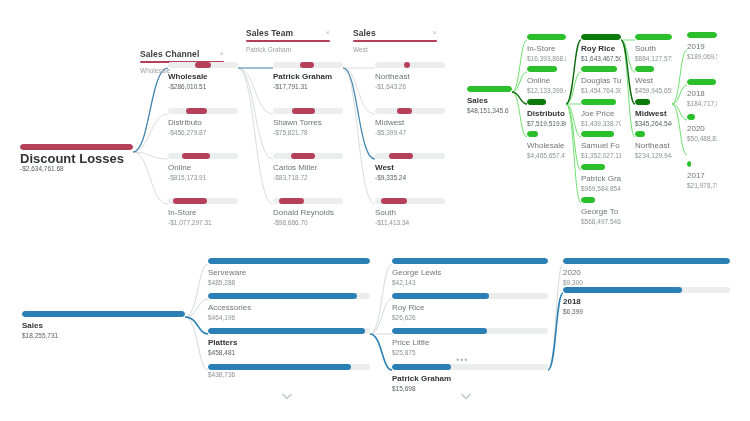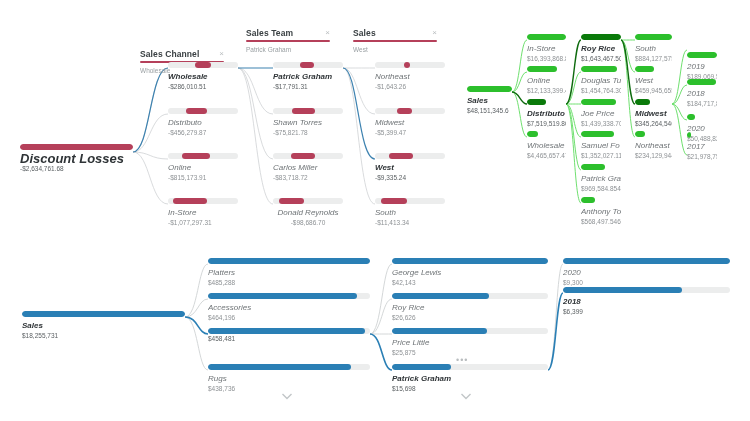--- a/index.html
+++ b/index.html
@@ -8,21 +8,21 @@
     font-family:"Liberation Sans", sans-serif;
     -webkit-font-smoothing:antialiased;
   }
   .canvas{position:relative;width:750px;height:421px;}
   svg.links{position:absolute;left:0;top:0;width:750px;height:421px;pointer-events:none;}
 
   
   .node{position:absolute;}
   .track{position:relative;height:6px;border-radius:3px;background:#eceded;overflow:hidden;}
   .fill{position:absolute;top:0;height:6px;border-radius:3px;}
-  .nlabel{font-size:8px;line-height:11px;color:#6f7477;margin-top:3px;white-space:nowrap;overflow:hidden;font-style:italic;}
+  .nlabel{font-size:8px;line-height:11px;color:#6f7477;margin-top:3px;white-space:nowrap;overflow:hidden;}
   .nval{font-size:6.5px;line-height:9px;color:#8d9194;white-space:nowrap;overflow:hidden;}
   .node.sel .nlabel{color:#2f3437;font-weight:bold;}
   .node.sel .nval{color:#5b6063;}
   .node.root .nlabel{color:#2f3437;font-weight:bold;font-size:13px;}
   .node.root .nval{color:#5b6063;}
 
   
   .filter{position:absolute;}
   .filter .ftitle{font-size:8.5px;font-weight:bold;color:#3a4043;letter-spacing:.1px;}
   .filter .fclose{position:absolute;right:0;top:0;font-size:8px;color:#b9bdbf;cursor:pointer;line-height:10px;}
@@ -177,21 +177,21 @@
         <div class="nlabel">Shawn Torres</div>
         <div class="nval">-$75,821.78</div>
       </div>
       <div class="node" style="left: 273px; top: 153px; width: 70px;">
         <div class="track">
           <div class="fill" style="background: rgb(181, 64, 90); width: 23.8px; left: 18.2px;"></div>
         </div>
         <div class="nlabel">Carlos Miller</div>
         <div class="nval">-$83,718.72</div>
       </div>
-      <div class="node" style="left: 273px; top: 198px; width: 70px; text-align: center;">
+      <div class="node" style="left: 273px; top: 198px; width: 70px;">
         <div class="track">
           <div class="fill" style="background: rgb(181, 64, 90); width: 25.2px; left: 6.3px;"></div>
         </div>
         <div class="nlabel">Donald Reynolds</div>
         <div class="nval">-$98,686.70</div>
       </div>
       <div class="node" style="left: 375px; top: 62px; width: 70px;">
         <div class="track">
           <div class="fill" style="background: rgb(181, 64, 90); width: 6.3px; left: 28.7px;"></div>
         </div>
@@ -286,21 +286,21 @@
         <div class="track" style="background: transparent;">
           <div class="fill" style="background: rgb(44, 191, 44); width: 23.6px; left: 0px;"></div>
         </div>
         <div class="nlabel">Patrick Gra</div>
         <div class="nval">$969,584.854</div>
       </div>
       <div class="node" style="left: 581px; top: 197px; width: 40px;">
         <div class="track" style="background: transparent;">
           <div class="fill" style="background: rgb(44, 191, 44); width: 14px; left: 0px;"></div>
         </div>
-        <div class="nlabel">Anthony To</div>
+        <div class="nlabel">George To</div>
         <div class="nval">$568,497.546</div>
       </div>
       <div class="node" style="left: 635px; top: 34px; width: 37px;">
         <div class="track" style="background: transparent;">
           <div class="fill" style="background: rgb(44, 191, 44); width: 37px; left: 0px;"></div>
         </div>
         <div class="nlabel">South</div>
         <div class="nval">$884,127,575)</div>
       </div>
       <div class="node" style="left: 635px; top: 66px; width: 37px;">
@@ -317,80 +317,80 @@
         <div class="nlabel">Midwest</div>
         <div class="nval">$345,264,546)</div>
       </div>
       <div class="node" style="left: 635px; top: 131px; width: 37px;">
         <div class="track" style="background: transparent;">
           <div class="fill" style="background: rgb(44, 191, 44); width: 9.99px; left: 0px;"></div>
         </div>
         <div class="nlabel">Northeast</div>
         <div class="nval">$234,129,944)</div>
       </div>
-      <div class="node" style="left: 687px; top: 52px; width: 30px;">
+      <div class="node" style="left: 687px; top: 32px; width: 30px;">
         <div class="track" style="background: transparent;">
           <div class="fill" style="background: rgb(44, 191, 44); width: 30px; left: 0px;"></div>
         </div>
         <div class="nlabel">2019</div>
         <div class="nval">$189,069,535)</div>
       </div>
       <div class="node" style="left: 687px; top: 79px; width: 30px;">
         <div class="track" style="background: transparent;">
           <div class="fill" style="background: rgb(44, 191, 44); width: 28.8px; left: 0px;"></div>
         </div>
         <div class="nlabel">2018</div>
         <div class="nval">$184,717,836)</div>
       </div>
       <div class="node" style="left: 687px; top: 114px; width: 30px;">
         <div class="track" style="background: transparent;">
           <div class="fill" style="background: rgb(44, 191, 44); width: 8.1px; left: 0px;"></div>
         </div>
         <div class="nlabel">2020</div>
         <div class="nval">$50,488,824)</div>
       </div>
-      <div class="node" style="left: 687px; top: 132px; width: 30px;">
+      <div class="node" style="left: 687px; top: 161px; width: 30px;">
         <div class="track" style="background: transparent;">
           <div class="fill" style="background: rgb(44, 191, 44); width: 3.6px; left: 0px;"></div>
         </div>
         <div class="nlabel">2017</div>
         <div class="nval">$21,978,750)</div>
       </div>
       <div class="node sel" style="left: 22px; top: 311px; width: 163px;">
         <div class="track" style="background: transparent;">
           <div class="fill" style="background: rgb(42, 127, 181); width: 163px; left: 0px;"></div>
         </div>
         <div class="nlabel">Sales</div>
         <div class="nval">$18,255,731</div>
       </div>
       <div class="node" style="left: 208px; top: 258px; width: 162px;">
         <div class="track">
           <div class="fill" style="background: rgb(42, 127, 181); width: 162px; left: 0px;"></div>
         </div>
-        <div class="nlabel">Platters</div>
+        <div class="nlabel">Serveware</div>
         <div class="nval">$485,288</div>
       </div>
       <div class="node" style="left: 208px; top: 293px; width: 162px;">
         <div class="track">
           <div class="fill" style="background: rgb(42, 127, 181); width: 149.04px; left: 0px;"></div>
         </div>
         <div class="nlabel">Accessories</div>
         <div class="nval">$464,196</div>
       </div>
       <div class="node sel" style="left: 208px; top: 328px; width: 162px;">
         <div class="track">
           <div class="fill" style="background: rgb(42, 127, 181); width: 157.14px; left: 0px;"></div>
         </div>
+        <div class="nlabel">Platters</div>
         <div class="nval">$458,481</div>
       </div>
       <div class="node" style="left: 208px; top: 364px; width: 162px;">
         <div class="track">
           <div class="fill" style="background: rgb(42, 127, 181); width: 142.56px; left: 0px;"></div>
         </div>
-        <div class="nlabel">Rugs</div>
         <div class="nval">$438,736</div>
       </div>
       <div class="node" style="left: 392px; top: 258px; width: 156px;">
         <div class="track">
           <div class="fill" style="background: rgb(42, 127, 181); width: 156px; left: 0px;"></div>
         </div>
         <div class="nlabel">George Lewis</div>
         <div class="nval">$42,143</div>
       </div>
       <div class="node" style="left: 392px; top: 293px; width: 156px;">

